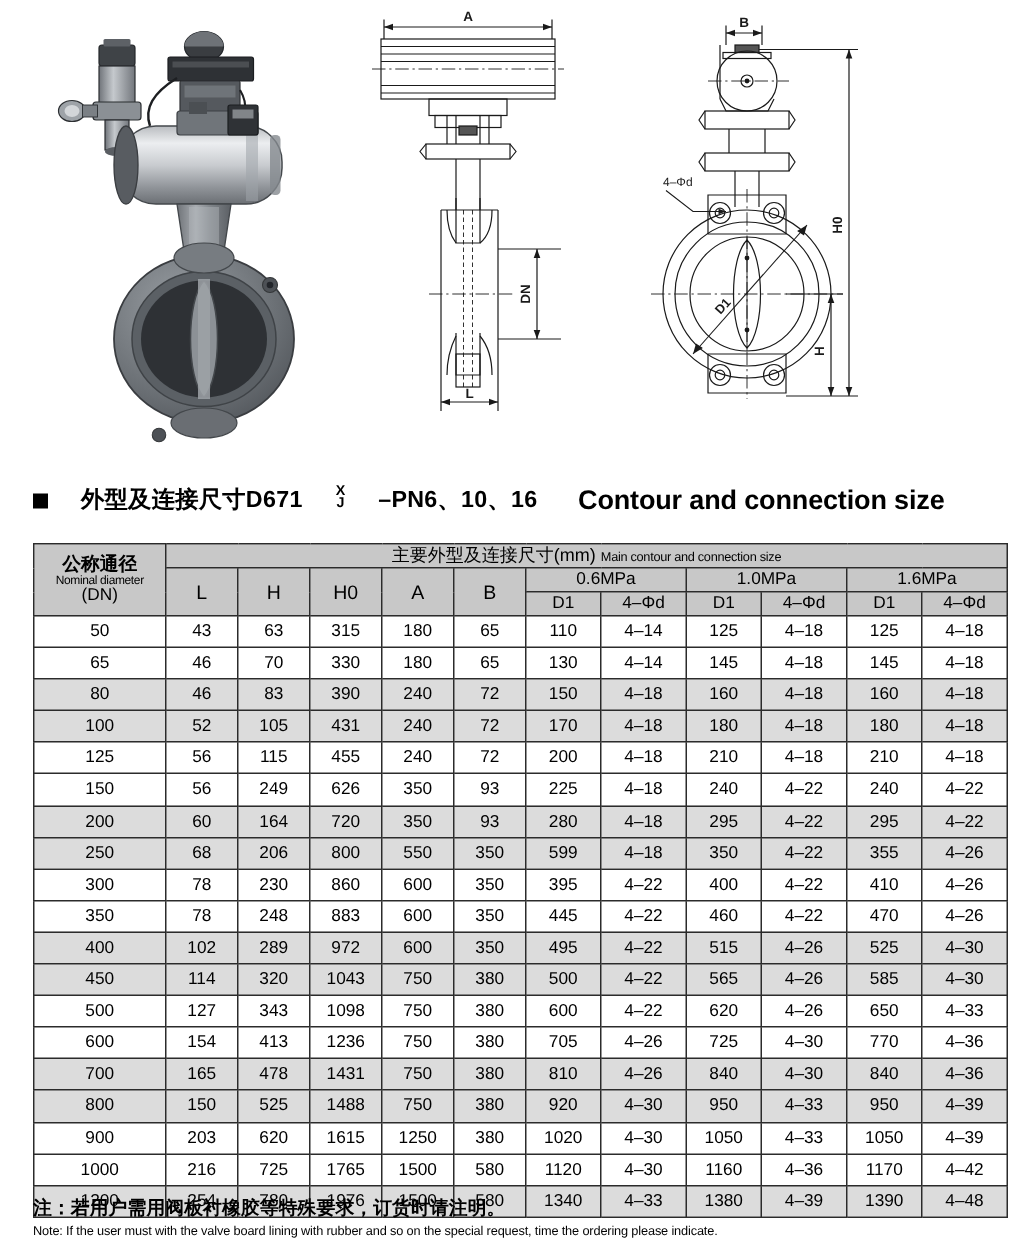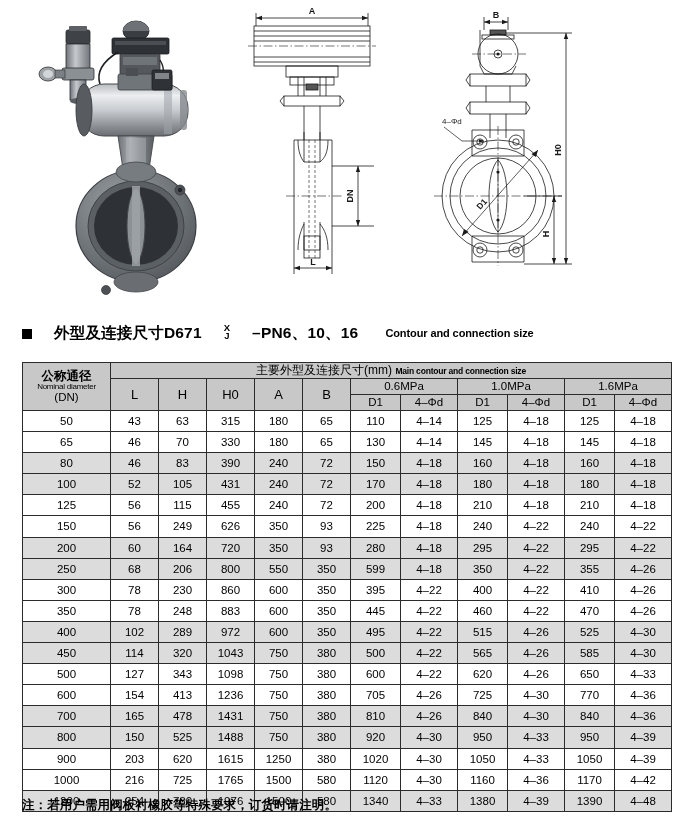--- a/index.html
+++ b/index.html
@@ -57,21 +57,21 @@
     justify-content: center;
     vertical-align: middle;
     line-height: 0.82;
     font-size: 9.5px;
     font-weight: bold;
     position: relative;
     top: -1px;
     margin: 0 0px;
   }
   .title-en {
-    font-size: 11px;
+    font-size: 18px;
     font-weight: bold;
     margin-left: 5px;
     letter-spacing: -0.1px;
   }
 
   
   #spec-table {
     position: absolute;
     left: 22px; top: 362px;
     width: 633px;
@@ -82,21 +82,21 @@
   #spec-table th, #spec-table td {
     border: 1px solid #2b2b2b;
     text-align: center;
     vertical-align: middle;
     padding: 0;
     font-weight: normal;
     line-height: 1.05;
   }
   #spec-table thead th { background: #c8c8c8; }
   .hdr-group { height: 16px; font-size: 12px; font-weight: bold; }
-  .hdr-group .sub-en { font-size: 8.5px; font-weight: bold; letter-spacing: -0.2px; }
+  .hdr-group .sub-en { font-size: 8.5px; font-weight: normal; letter-spacing: -0.2px; }
   .hdr-dn { height: 48px; }
   .dn-cn { font-size: 12.5px; font-weight: bold; display: block; }
   .dn-en { font-size: 8px; display: block; letter-spacing: -0.25px; }
   .dn-unit { font-size: 11.5px; display: block; }
   .hdr-mpa { height: 16px; font-size: 11.5px; font-weight: bold; margin-left: 48px; }
   .hdr-sym { height: 16px; font-size: 11.5px; }
   .hdr-dim { height: 32px; font-size: 13px; }
   #spec-table tbody td { height: 21.1px; background: #ffffff; }
   #spec-table tbody tr.shaded td { background: #dcdcdc; }
 
@@ -716,13 +716,14 @@
         <td>1380</td>
         <td>4–39</td>
         <td>1390</td>
         <td>4–48</td>
       </tr>
     </tbody>
 </table>
 
 <div id="footnote">
   <div class="note-cn">注：若用户需用阀板衬橡胶等特殊要求，订货时请注明。</div>
+  <div class="note-en">Note: If the user must with the valve board lining with rubber and so on the special request, time the ordering please indicate.</div>
 </div>
 
 </body></html>

